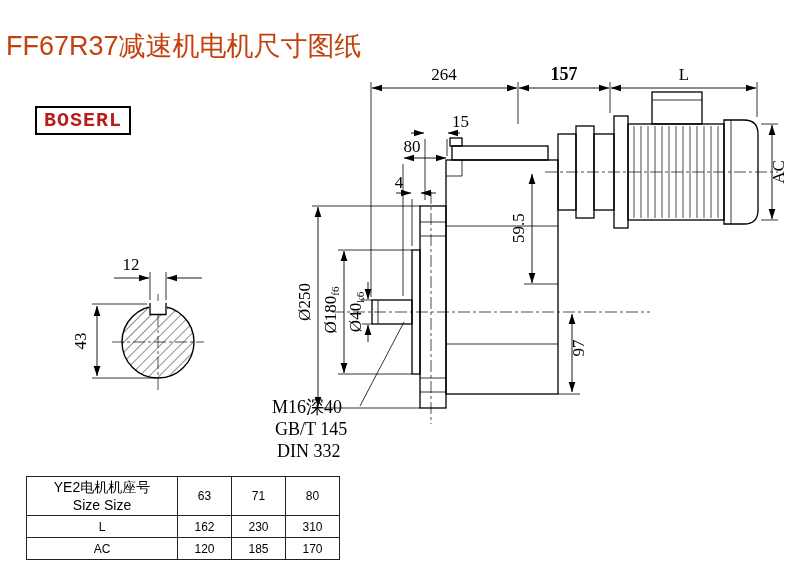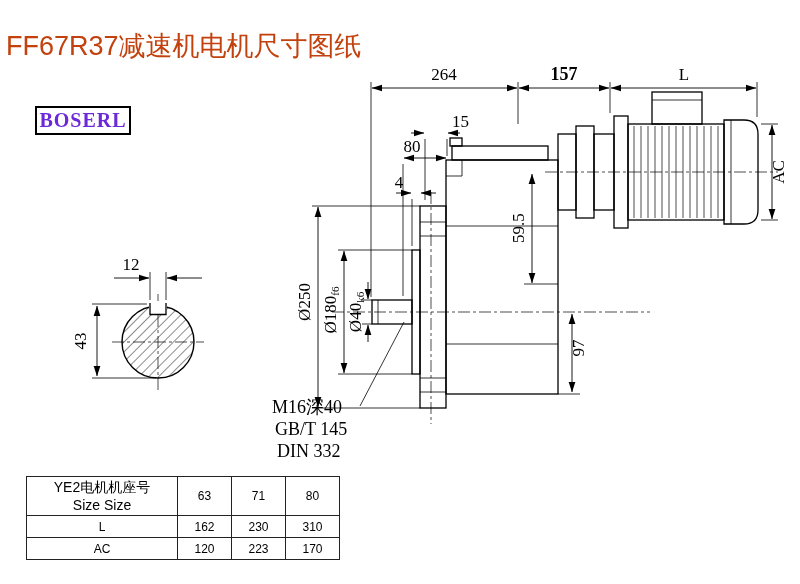--- a/index.html
+++ b/index.html
@@ -9,21 +9,21 @@
   }
   .page-title{
     position:absolute;left:6px;top:6px;font-size:27px;font-weight:normal;color:#c2410c;
     letter-spacing:0px;white-space:nowrap;margin-top:22px;
   }
   .logo-box{
     position:absolute;left:35px;top:106px;width:96px;height:29px;border:2px solid #000;
     display:flex;align-items:center;justify-content:center;background:#fff;box-sizing:border-box;
   }
   .logo-text{
-    font-family:Liberation Serif, serif;font-weight:bold;font-size:20px;color:#6d28d9;letter-spacing:1px;
+    font-family:Liberation Mono, monospace;font-weight:bold;font-size:20px;color:#b91c1c;letter-spacing:1px;
   }
   svg.drawing{position:absolute;left:0;top:0;}
   .ln{stroke:#000;stroke-width:1.3;fill:none}
   .thin{stroke:#000;stroke-width:0.8;fill:none}
   .fin{stroke:#000;stroke-width:0.7;fill:none}
   .ext{stroke:#000;stroke-width:0.8;fill:none}
   .dim{stroke:#000;stroke-width:0.9;fill:none}
   .cl{stroke:#000;stroke-width:0.7;fill:none;stroke-dasharray:12 3 3 3}
   .dimtxt{font-family:"Liberation Serif",serif;font-size:17px;fill:#000}
   .dimbold{font-weight:bold;font-size:18px}
@@ -181,17 +181,17 @@
   </tr>
   <tr class="data-row">
     <td>L</td>
     <td>162</td>
     <td>230</td>
     <td>310</td>
   </tr>
   <tr class="data-row">
     <td>AC</td>
     <td>120</td>
-    <td>223</td>
+    <td>185</td>
     <td>170</td>
   </tr>
 </tbody>
   </table>
 
 </body></html>

